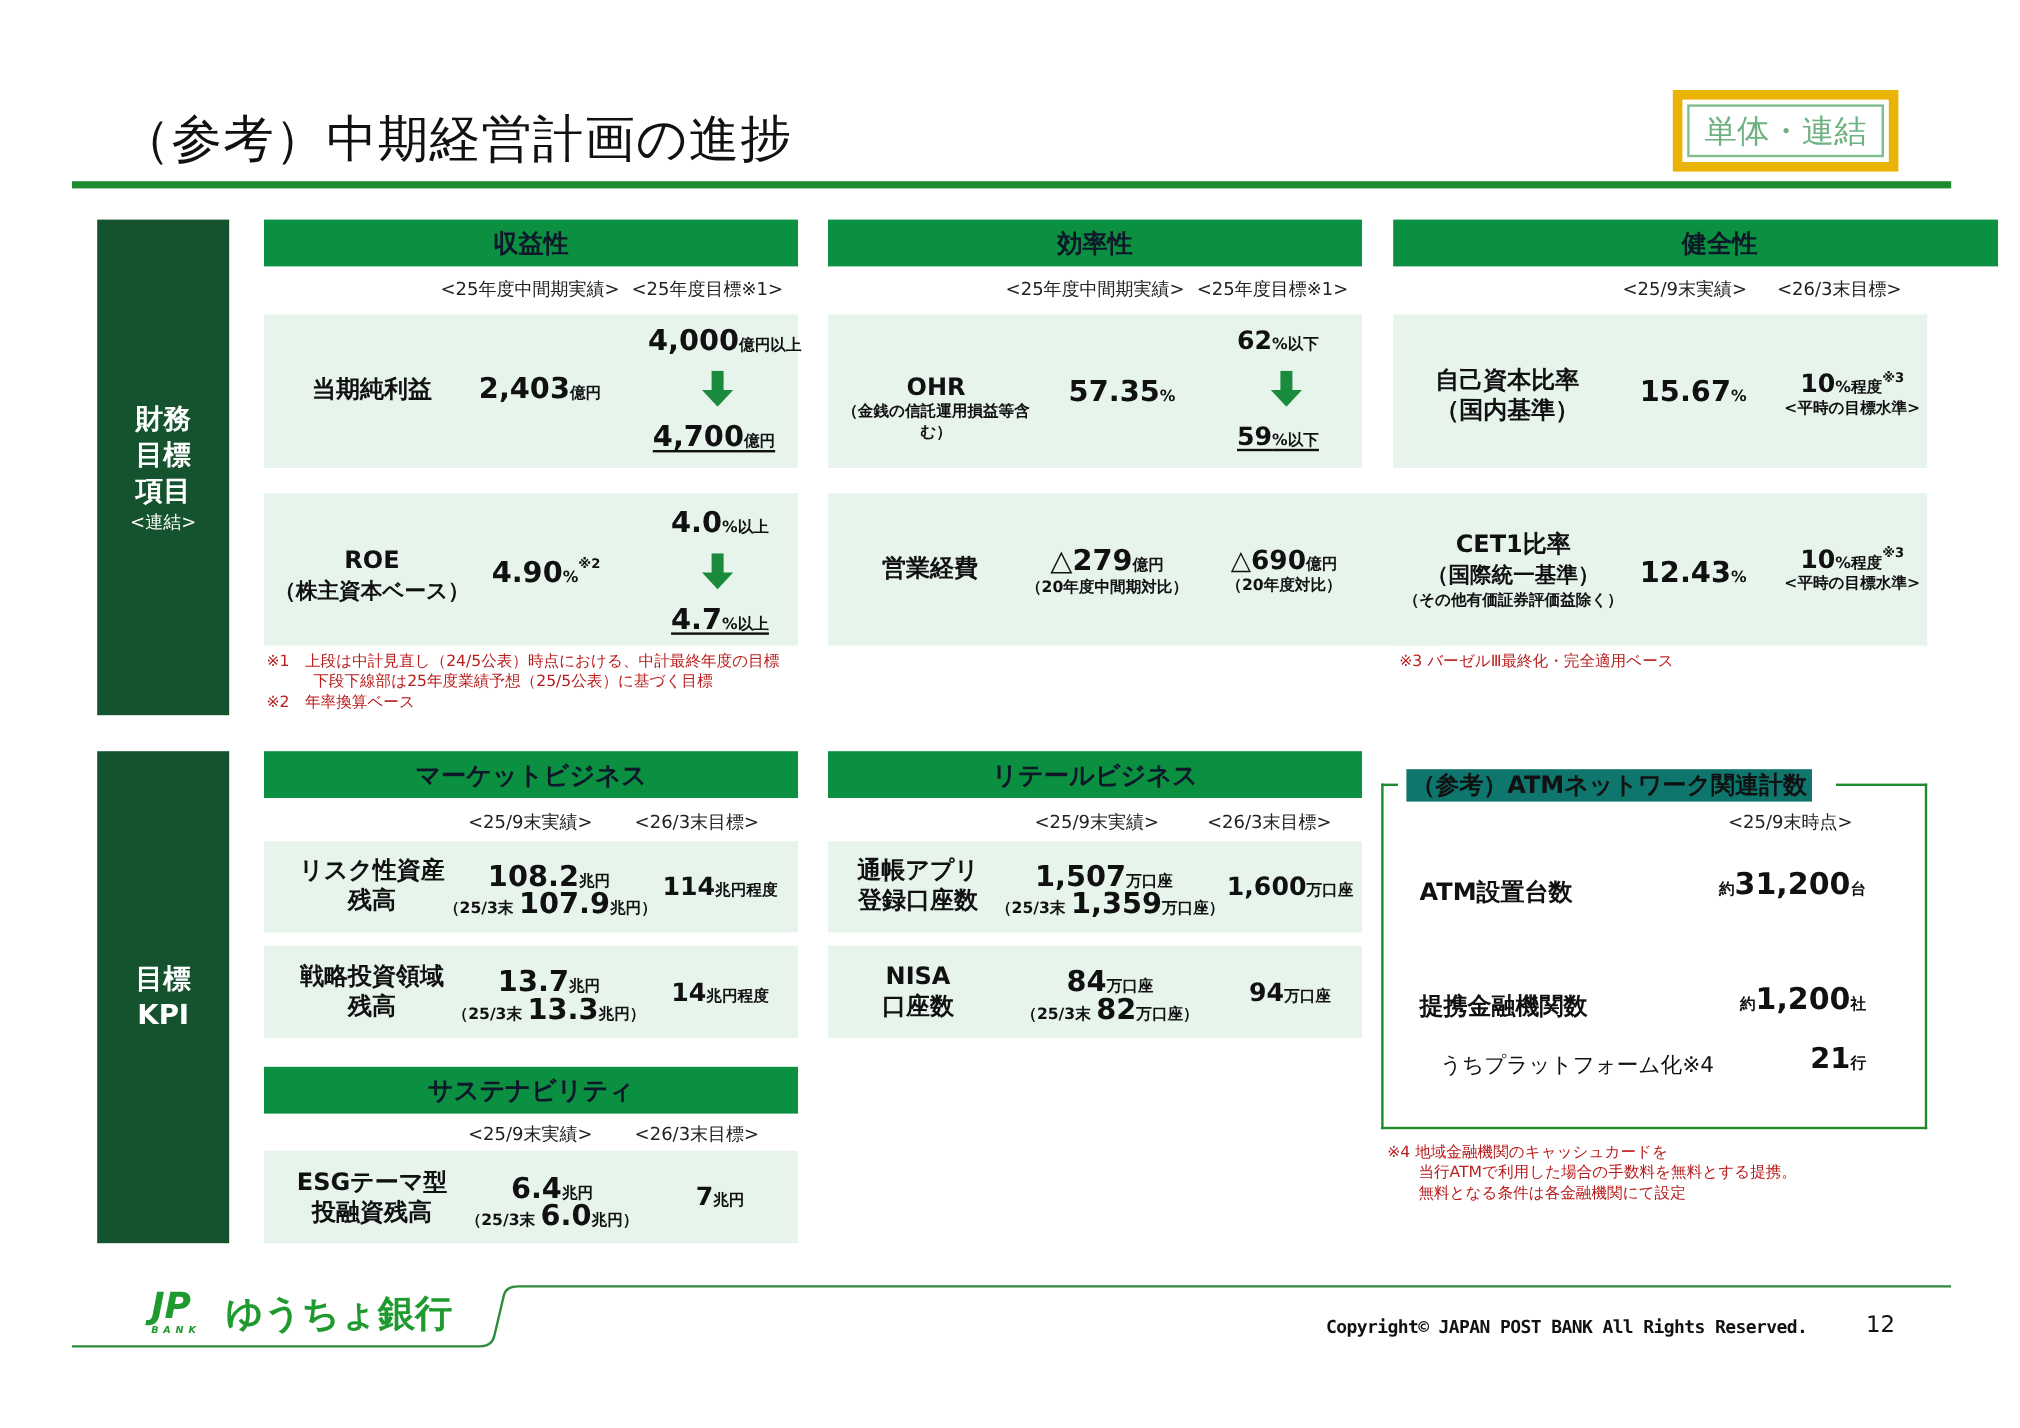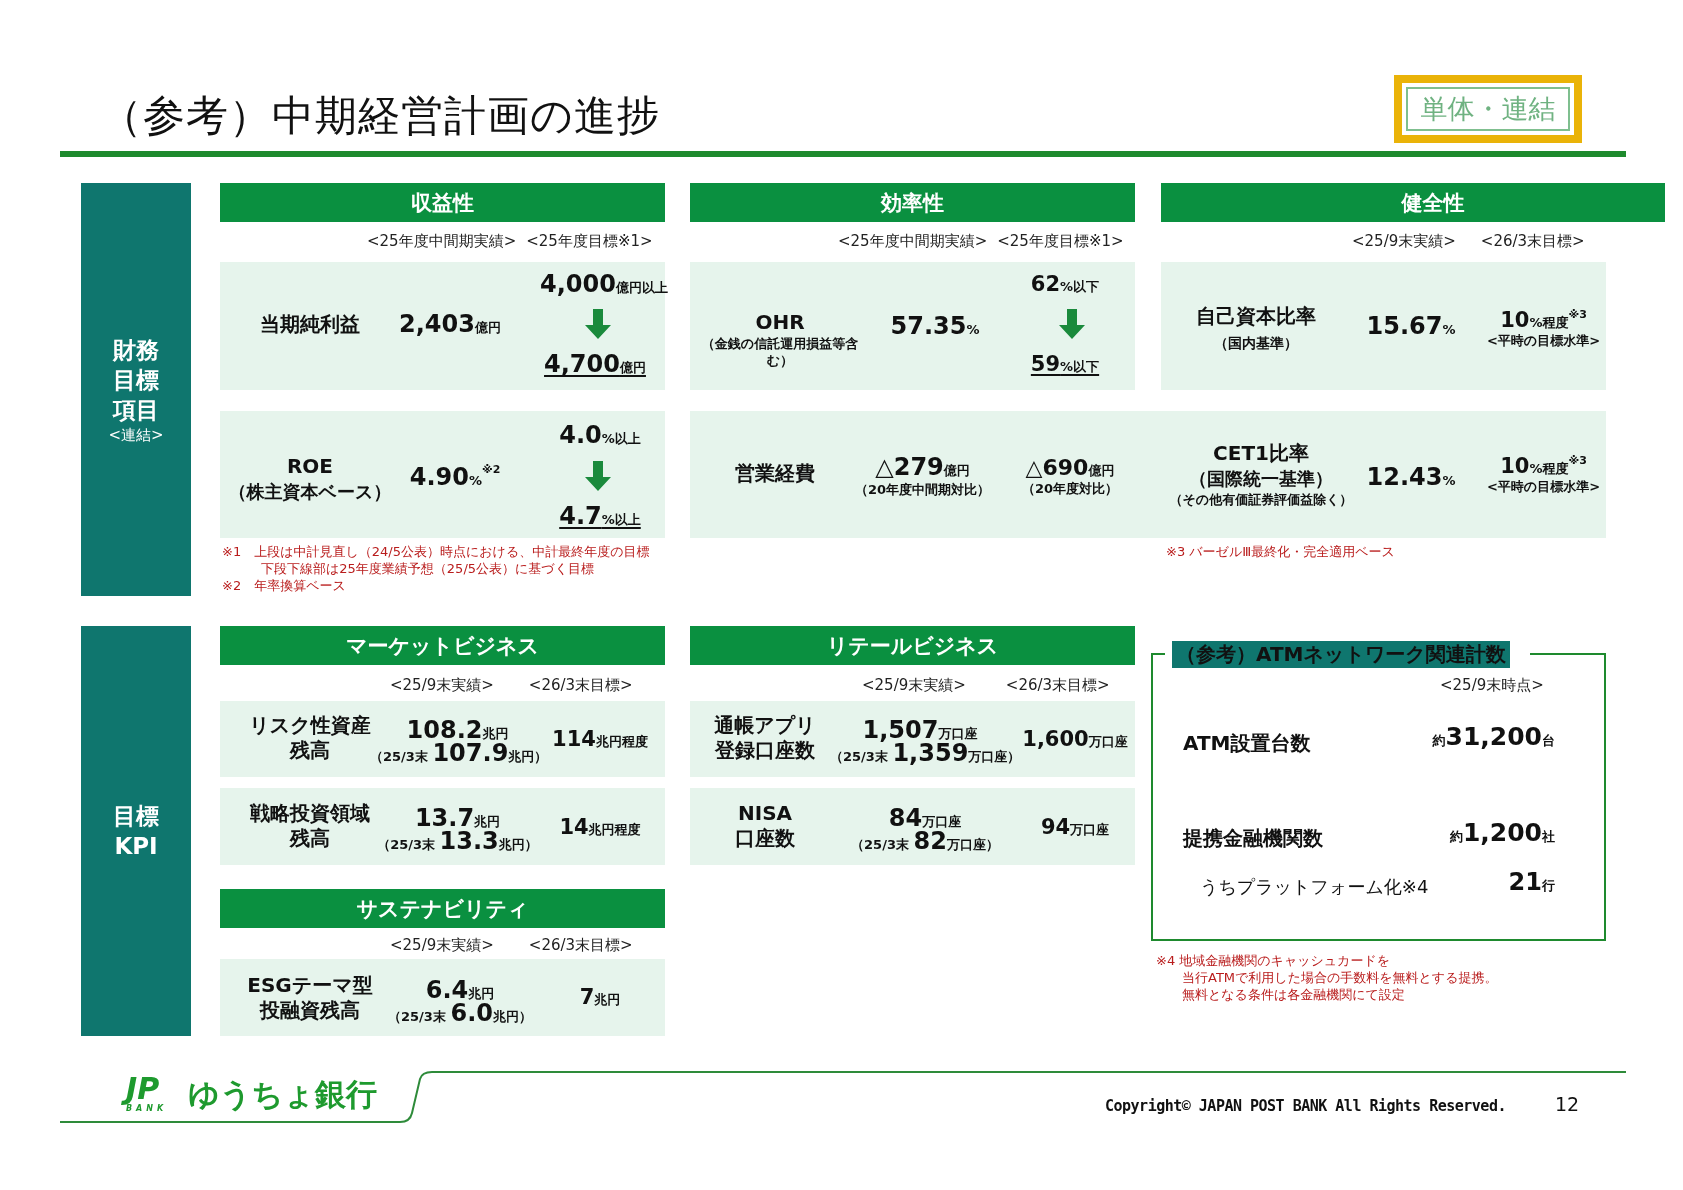--- a/index.html
+++ b/index.html
@@ -2,23 +2,23 @@
 <html><head>
 <meta charset="utf-8">
 <style>
   *{box-sizing:border-box;margin:0;padding:0;}
   body{width:1683px;height:1190px;background:#fff;position:relative;overflow:hidden;font-family:"DejaVu Sans","Liberation Sans",sans-serif;color:#111;}
   .abs{position:absolute;}
   .title{left:100px;top:88px;font-size:42px;font-weight:normal;letter-spacing:1px;color:#111;font-family:"DejaVu Sans",sans-serif;}
   .badge{left:1394px;top:75px;width:188px;height:68px;border:8px solid #eab308;padding:4px;}
   .badge-inner{width:100%;height:100%;border:2px solid #7fbf8f;display:flex;align-items:center;justify-content:center;color:#6fb281;font-size:27px;}
   .rule{left:60px;top:151px;width:1566px;height:6px;background:#1e8a2e;}
-  .sidebar{background:#0f766e;color:#fff;display:flex;flex-direction:column;align-items:center;justify-content:center;text-align:left;font-weight:bold;font-size:23px;line-height:30px;}
+  .sidebar{background:#14532d;color:#fff;display:flex;flex-direction:column;align-items:center;justify-content:center;text-align:left;font-weight:bold;font-size:23px;line-height:30px;}
   .sidebar .sub{font-size:15px;font-weight:normal;line-height:20px;}
-  .sec-head{background:#0a9040;color:#ffffff;font-weight:bold;font-size:21px;display:flex;align-items:center;justify-content:center;height:39px;}
+  .sec-head{background:#0a9040;color:#0f172a;font-weight:bold;font-size:21px;display:flex;align-items:center;justify-content:center;height:39px;}
   .subhead{font-size:15px;color:#222;display:flex;}
   .card{background:#e6f4ec;position:absolute;}
   .lbl{position:absolute;text-align:center;font-weight:bold;font-size:20px;line-height:25px;}
   .lbl .small{font-size:13px;line-height:17px;display:block;}
   .val{position:absolute;text-align:center;font-weight:bold;font-size:24px;white-space:nowrap;}
   .val .u{font-size:13px;}
   .val .sup{font-size:11px;vertical-align:top;font-weight:bold;}
   .val .note{display:block;font-size:13px;font-weight:bold;line-height:18px;}
   .val .note b{font-size:24px;}
   .ul{text-decoration:underline;text-decoration-thickness:2px;text-underline-offset:3px;}
@@ -132,21 +132,21 @@
 
 <div class="abs sec-head" style="left:1161px;top:183px;width:504px;padding-left:40px;">健全性</div>
 <div class="abs subhead" style="left:1352px;top:232px;">
   <span>&lt;25/9末実績&gt;</span>
   <span style="margin-left:25px">&lt;26/3末目標&gt;</span>
 </div>
 
 <div class="card" style="left:1161px;top:262px;width:445px;height:128px;">
   <div class="lbl" style="left:15px;top:42px;width:160px;">
     <span>自己資本比率</span><br>
-    <span style="font-size:14px;">（国内基準）</span>
+    <span style="font-size:20px;">（国内基準）</span>
   </div>
   <div class="val" style="left:190px;top:50px;width:120px;">
     <span>15.67</span><span class="u">%</span>
   </div>
   <div class="val" style="left:320px;top:46px;width:125px;font-size:21px;">
     <span>10</span><span class="u">%程度</span><span class="sup">※3</span>
     <span class="note">&lt;平時の目標水準&gt;</span>
   </div>
 </div>
 

